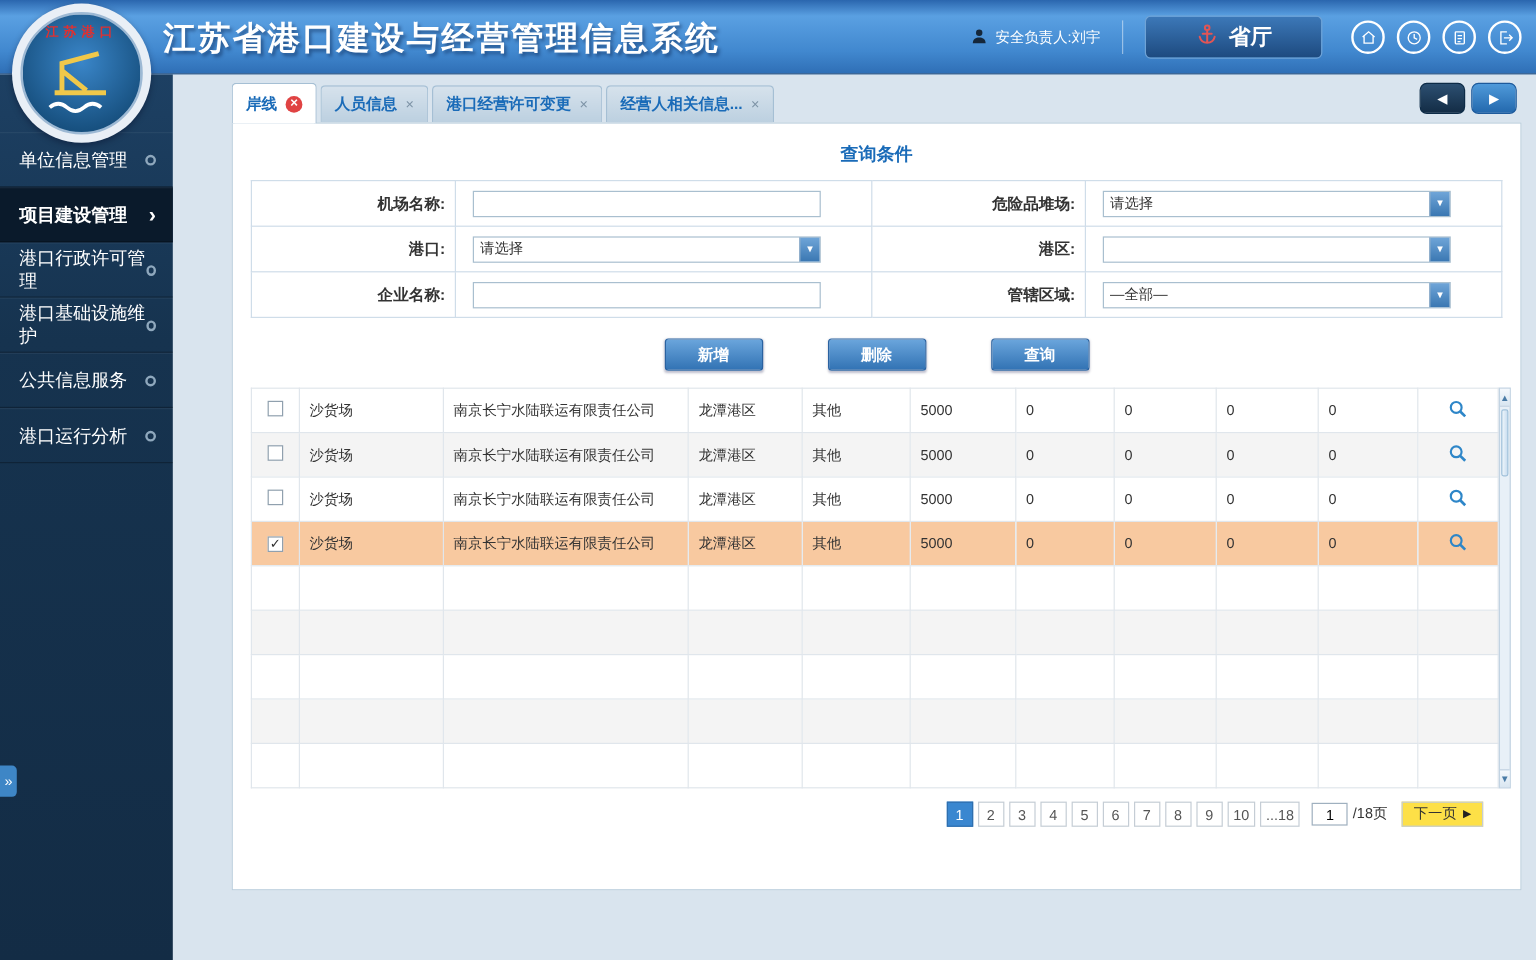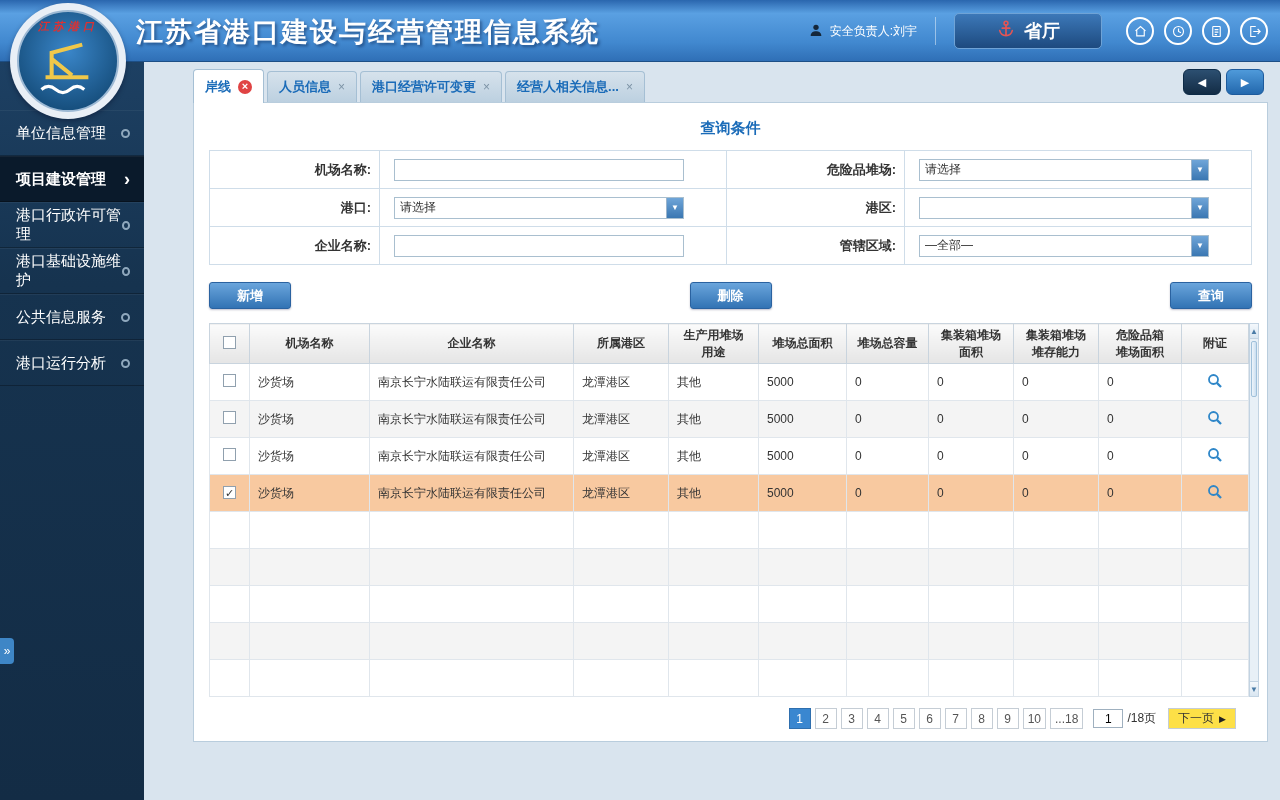--- a/index.html
+++ b/index.html
@@ -18,21 +18,21 @@
   .province-btn { display:flex; align-items:center; justify-content:center; gap:8px; width:148px; height:36px;
     background:linear-gradient(#3c78b8,#1d4a7f); border:1px solid #6fa3d6; border-radius:5px;
     color:#fff; font-size:18px; font-weight:bold; cursor:pointer; }
   .circle-icons { display:flex; gap:10px; margin-left:14px; }
   .cicon { width:28px; height:28px; border:2px solid #fff; border-radius:50%; display:flex;
     align-items:center; justify-content:center; cursor:pointer; }
 
   
   .logo { position:absolute; left:10px; top:3px; width:116px; height:116px; border-radius:50%;
     background:#e9eff6; z-index:10; display:flex; align-items:center; justify-content:center;
-    box-shadow:0 2px 5px rgba(0,0,30,.35);font-style:italic; }
+    box-shadow:0 2px 5px rgba(0,0,30,.35); }
   .logo-inner { position:relative; width:102px; height:102px; border-radius:50%;
     background:radial-gradient(circle at 50% 40%, #3a86c9, #17507f 75%); overflow:hidden;
     border:2px solid #9db9d4; }
   .logo-text { position:absolute; top:7px; width:100%; text-align:center; color:#e03030;
     font-size:11px; font-weight:bold; letter-spacing:4px; }
 
   
   .sidebar { position:absolute; top:62px; left:0; width:144px; bottom:0;
     background:linear-gradient(180deg,#1d4063 0%,#16334f 30%,#132c45 100%); z-index:4; }
   .menu { margin-top:48px; }
@@ -74,21 +74,21 @@
   .fld { padding-left:14px; }
   .txt { width:290px; height:22px; border:1px solid #a9bfcf; font-size:12px; padding:0 5px;
     font-family:inherit; }
   .select { position:relative; width:290px; height:22px; border:1px solid #a9bfcf; background:#fff;
     display:inline-flex; align-items:center; vertical-align:middle; cursor:pointer; }
   .sel-text { flex:1; font-size:12px; padding:0 5px; color:#333; white-space:nowrap; overflow:hidden; }
   .sel-btn { width:17px; height:100%; background:linear-gradient(#6fa5d8,#3a77b2); color:#fff;
     font-size:8px; display:flex; align-items:center; justify-content:center;
     border-left:1px solid #9ab4cc; }
 
-  .btn-row { display:flex; justify-content:space-between; gap:54px; padding:17px 0 14px; }
+  .btn-row { display:flex; justify-content:center; gap:54px; padding:17px 0 14px; }
   .btn { width:82px; height:27px; border-radius:3px; background:linear-gradient(#6aa5dc,#3273b4);
     border:1px solid #2a62a0; color:#fff; font-size:13px; font-weight:bold; cursor:pointer;
     box-shadow:0 1px 2px rgba(0,0,60,.25); font-family:inherit; }
 
   
   .table-area { display:flex; align-items:stretch; }
   .dtable { flex:1; border-collapse:collapse; table-layout:fixed; width:calc(100% - 16px); }
   .dtable th { background:linear-gradient(#fbfbfb,#e5e5e5); border:1px solid #c9d4de; height:40px;
     font-size:12px; color:#333; white-space:pre-line; text-align:center; padding:0 2px; }
   .dtable td { border:1px solid #e0e6ec; height:37px; font-size:12px; color:#333; padding:0 8px;
@@ -306,37 +306,20 @@
               <col style="width:95px">
             <col style="width:90px">
               <col style="width:88px">
               <col style="width:82px">
               <col style="width:85px">
             <col style="width:85px">
               <col style="width:83px">
               <col style="width:67px">
           </colgroup>
           <tbody>
-              <tr>
-            <th class="c-center"><span class="checkbox"></span></th>
-            <th>机场名称</th>
-            <th>企业名称</th>
-            <th>所属港区</th>
-            <th>生产用堆场
-用途</th>
-            <th>堆场总面积</th>
-            <th>堆场总容量</th>
-            <th>集装箱堆场
-面积</th>
-            <th>集装箱堆场
-堆存能力</th>
-            <th>危险品箱
-堆场面积</th>
-            <th>附证</th>
-          </tr>
 
           <tr class="odd">
             <td class="c-center"><span class="checkbox"></span></td>
             <td>沙货场</td>
             <td>南京长宁水陆联运有限责任公司</td>
             <td>龙潭港区</td>
             <td>其他</td>
             <td>5000</td>
             <td>0</td>
             <td>0</td>

